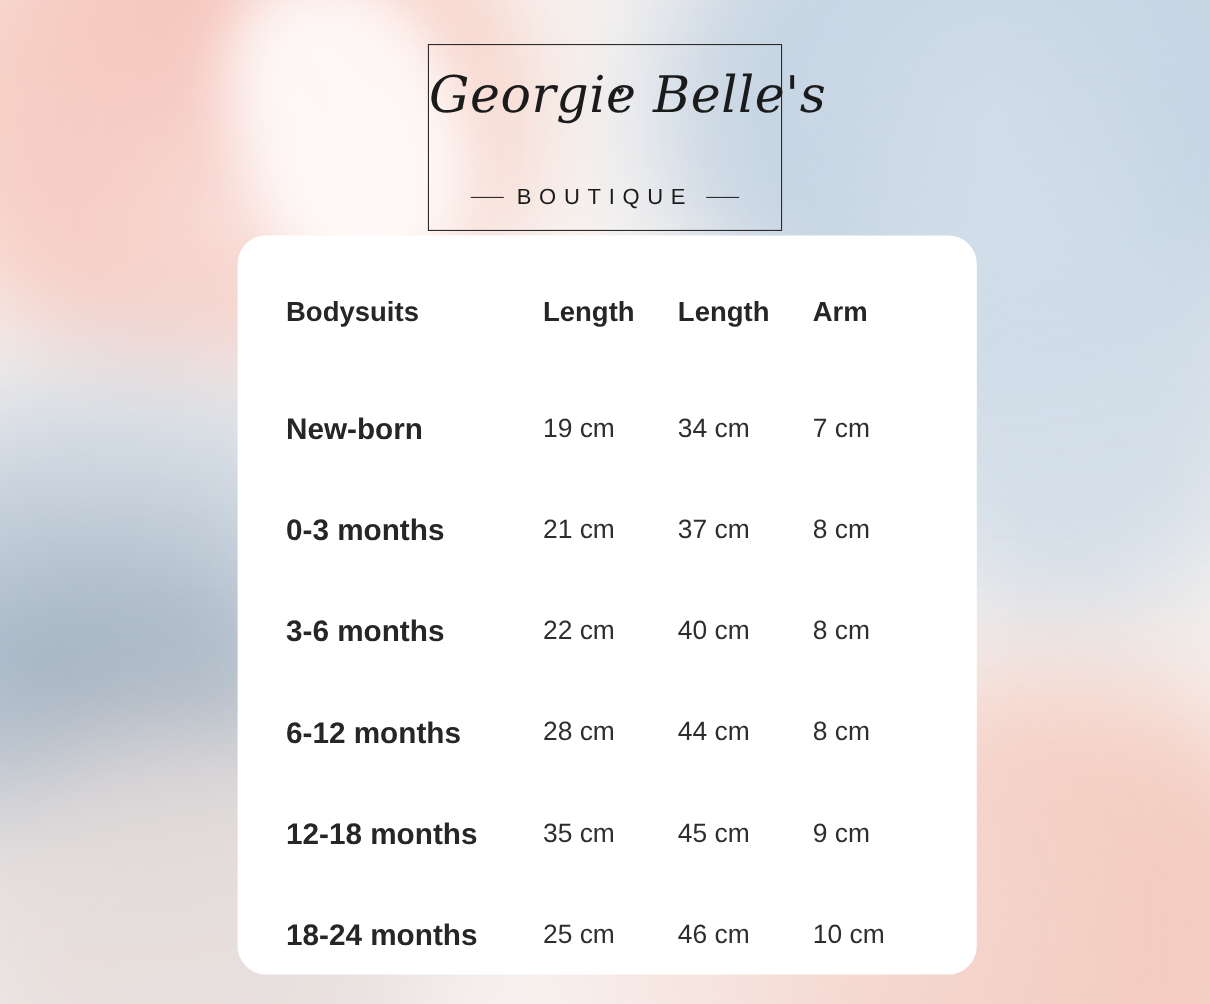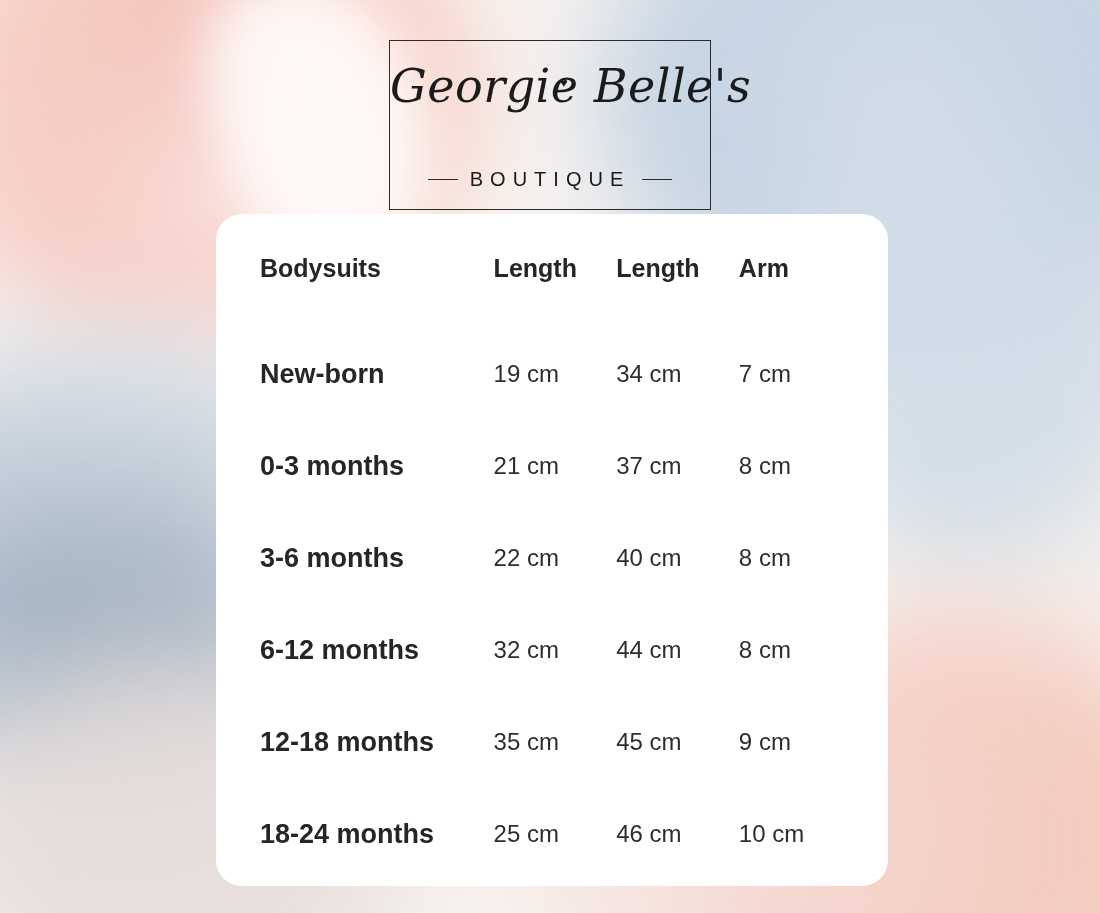--- a/index.html
+++ b/index.html
@@ -147,21 +147,21 @@
   
   .card {
     position: absolute;
     left: 216px;
     top: 214px;
     width: 672px;
     height: 672px;
     background: #ffffff;
     border-radius: 26px;
     box-sizing: border-box;
-    padding: 40px 44px 30px 44px;
+    padding: 56px 44px 30px 44px;
   }
 
   table.size-table {
     width: 100%;
     border-collapse: collapse;
     table-layout: fixed;
   }
   table.size-table th,
   table.size-table td {
     text-align: left;
@@ -255,21 +255,21 @@
         <td class="value td-arm">8 cm</td>
       </tr>
       <tr>
         <td class="size-label">3-6 months</td>
         <td class="value td-chest">22 cm</td>
         <td class="value td-length">40 cm</td>
         <td class="value td-arm">8 cm</td>
       </tr>
       <tr>
         <td class="size-label">6-12 months</td>
-        <td class="value td-chest">32 cm</td>
+        <td class="value td-chest">28 cm</td>
         <td class="value td-length">44 cm</td>
         <td class="value td-arm">8 cm</td>
       </tr>
       <tr>
         <td class="size-label">12-18 months</td>
         <td class="value td-chest">35 cm</td>
         <td class="value td-length">45 cm</td>
         <td class="value td-arm">9 cm</td>
       </tr>
       <tr>

